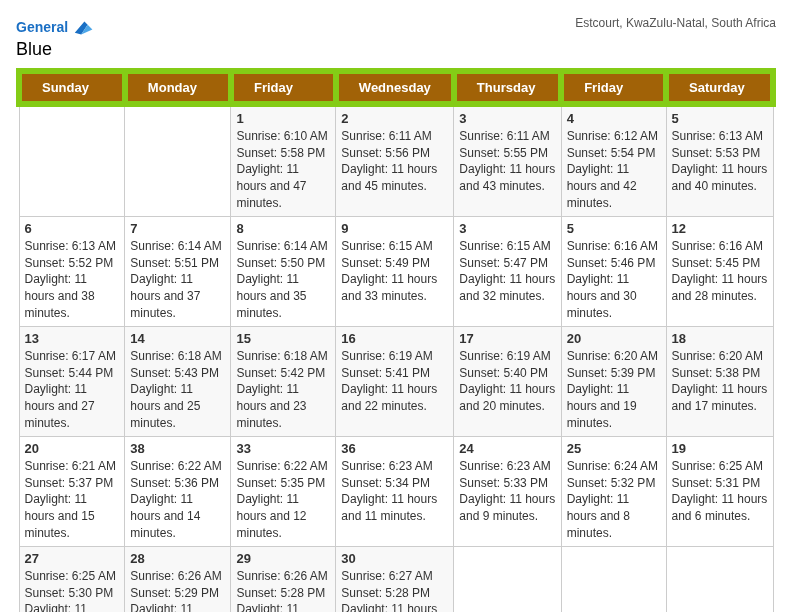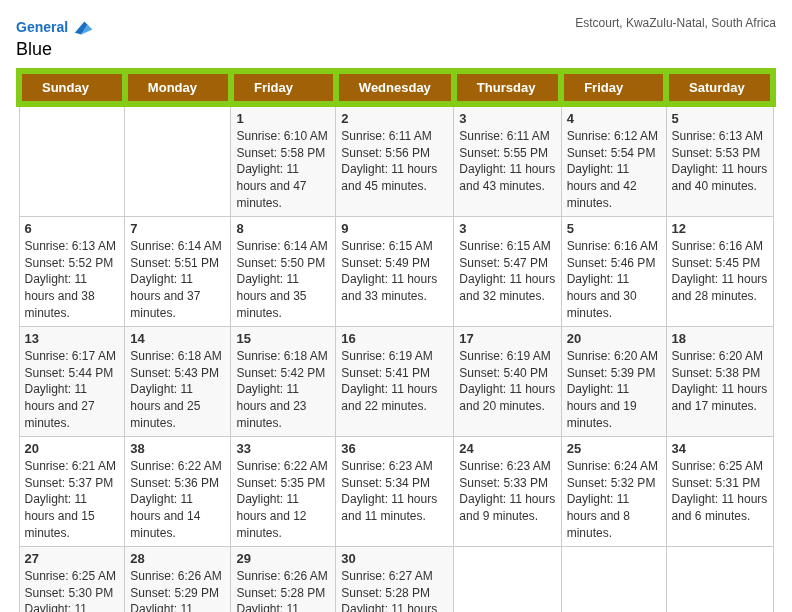--- a/index.html
+++ b/index.html
@@ -176,21 +176,21 @@
         <td><span class="day-num">38</span>
         <span class="day-detail">Sunrise: 6:22 AM<br>Sunset: 5:36 PM<br>Daylight: 11 hours and 14 minutes.</span></td>
         <td><span class="day-num">33</span>
         <span class="day-detail">Sunrise: 6:22 AM<br>Sunset: 5:35 PM<br>Daylight: 11 hours and 12 minutes.</span></td>
         <td><span class="day-num">36</span>
         <span class="day-detail">Sunrise: 6:23 AM<br>Sunset: 5:34 PM<br>Daylight: 11 hours and 11 minutes.</span></td>
         <td><span class="day-num">24</span>
         <span class="day-detail">Sunrise: 6:23 AM<br>Sunset: 5:33 PM<br>Daylight: 11 hours and 9 minutes.</span></td>
         <td><span class="day-num">25</span>
         <span class="day-detail">Sunrise: 6:24 AM<br>Sunset: 5:32 PM<br>Daylight: 11 hours and 8 minutes.</span></td>
-        <td><span class="day-num">34</span>
+        <td><span class="day-num">19</span>
         <span class="day-detail">Sunrise: 6:25 AM<br>Sunset: 5:31 PM<br>Daylight: 11 hours and 6 minutes.</span></td>
       </tr>
       <tr>
         <td><span class="day-num">27</span>
         <span class="day-detail">Sunrise: 6:25 AM<br>Sunset: 5:30 PM<br>Daylight: 11 hours and 5 minutes.</span></td>
         <td><span class="day-num">28</span>
         <span class="day-detail">Sunrise: 6:26 AM<br>Sunset: 5:29 PM<br>Daylight: 11 hours and 3 minutes.</span></td>
         <td><span class="day-num">29</span>
         <span class="day-detail">Sunrise: 6:26 AM<br>Sunset: 5:28 PM<br>Daylight: 11 hours and 2 minutes.</span></td>
         <td><span class="day-num">30</span>

